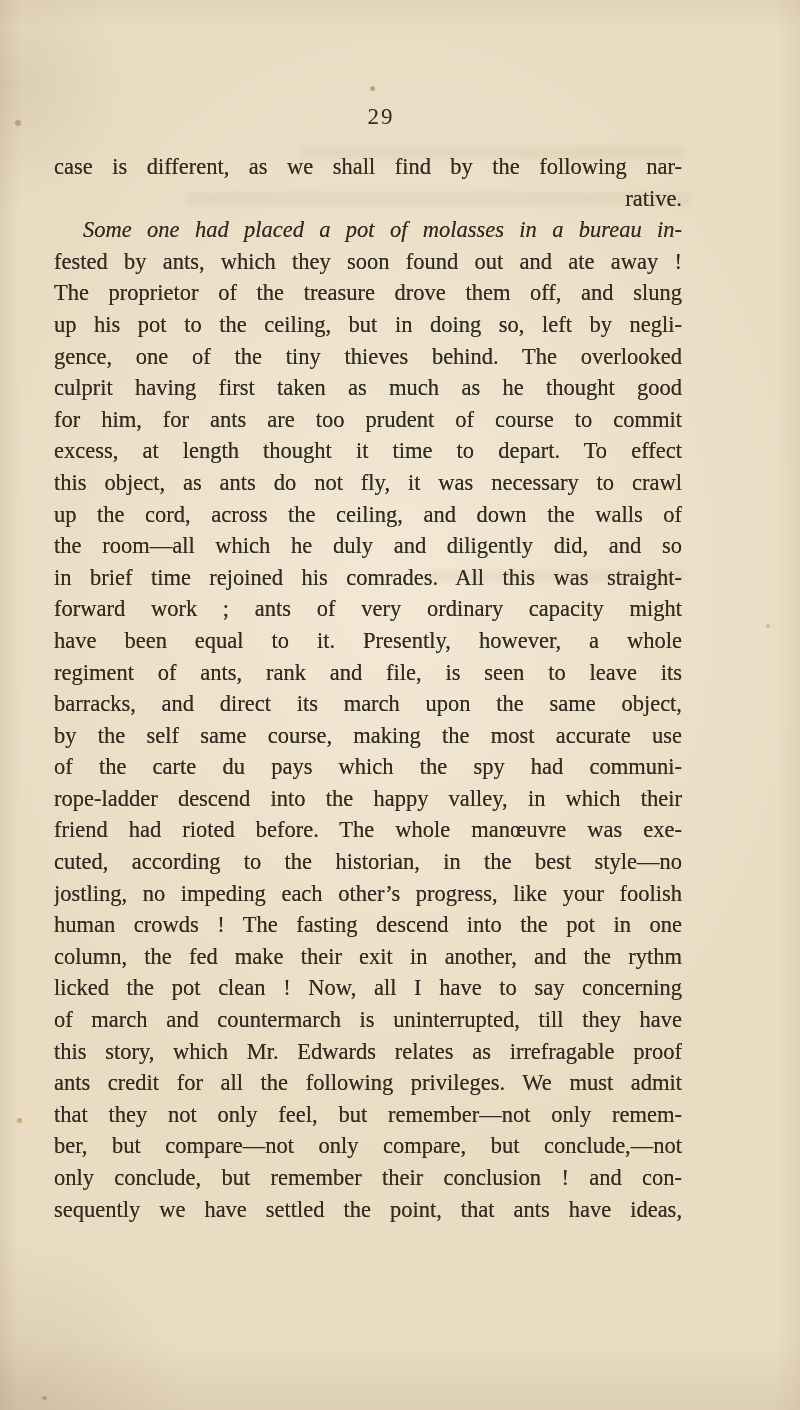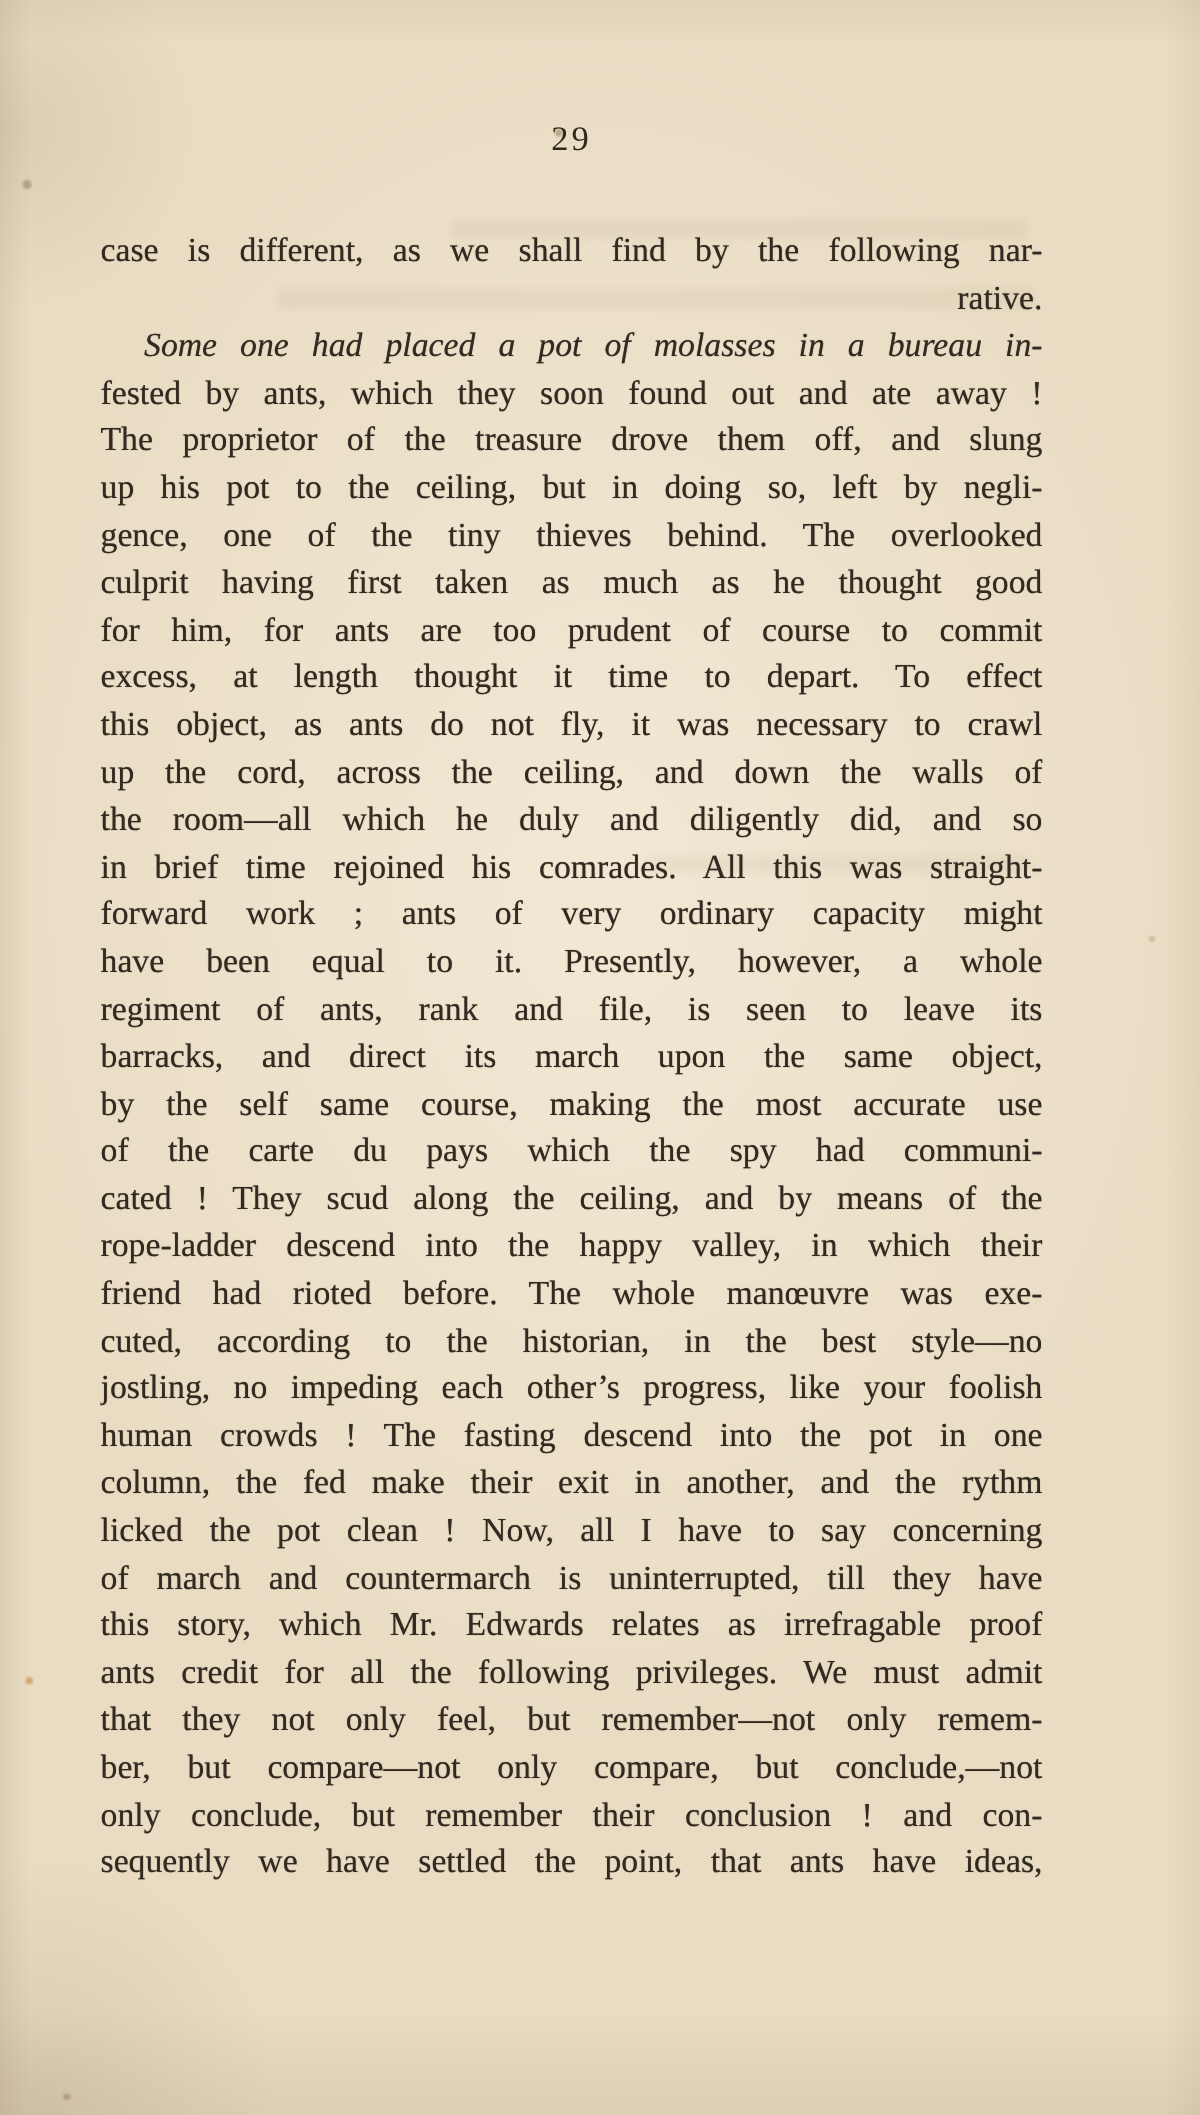--- a/index.html
+++ b/index.html
@@ -17,31 +17,31 @@
     background-image:
       radial-gradient(ellipse 70% 55% at 50% 42%, rgba(255,250,238,0.40), rgba(255,250,238,0) 75%),
       linear-gradient(to right, rgba(110,85,50,0.10), rgba(110,85,50,0) 2.5%, rgba(110,85,50,0) 97%, rgba(110,85,50,0.07)),
       linear-gradient(to bottom, rgba(110,85,50,0.07), rgba(110,85,50,0) 2%, rgba(110,85,50,0) 95%, rgba(110,85,50,0.10)),
       radial-gradient(circle at 3% 99%, rgba(100,75,45,0.12), rgba(100,75,45,0) 10%),
       radial-gradient(circle at 1% 6%, rgba(100,75,45,0.10), rgba(100,75,45,0) 8%);
   }
   .page-number {
     position: absolute;
     left: 67px;
-    top: 80px;
+    top: 104px;
     width: 628px;
     text-align: center;
     font-size: 23px;
     letter-spacing: 2px;
     color: #322a20;
     font-family: Liberation Serif, serif;
   }
   .text-block {
     position: absolute;
-    left: 67px;
+    left: 54px;
     top: 151px;
     width: 628px;
     color: #322a20;
     font-size: 22.5px;
     text-shadow: 0 0 0.6px rgba(45,36,26,0.65);
   }
   .line {
     height: 31.6px;
     line-height: 31.6px;
     overflow: hidden;
@@ -108,21 +108,20 @@
       <div class="line j"><span>this object, as ants do not fly, it was necessary to crawl</span></div>
       <div class="line j"><span>up the cord, across the ceiling, and down the walls of</span></div>
       <div class="line j"><span>the room—all which he duly and diligently did, and so</span></div>
       <div class="line j"><span>in brief time rejoined his comrades. All this was straight-</span></div>
       <div class="line j"><span>forward work ; ants of very </span><span class="it">ordinary capacity</span><span> might</span></div>
       <div class="line j"><span>have been equal to it. Presently, however, a whole</span></div>
       <div class="line j"><span>regiment of ants, rank and file, is seen to leave its</span></div>
       <div class="line j"><span>barracks, and direct its march upon the same object,</span></div>
       <div class="line j"><span>by the self same course, making the most accurate use</span></div>
       <div class="line j"><span>of the </span><span class="it">carte du pays</span><span> which the spy had communi-</span></div>
-      <div class="line j"><span>cated ! They scud along the ceiling, and by means of the</span></div>
       <div class="line j"><span>rope-ladder descend into the happy valley, in which their</span></div>
       <div class="line j"><span>friend had rioted before. The whole manœuvre was exe-</span></div>
       <div class="line j"><span>cuted, according to the </span><span class="it">historian</span><span>, in the best style—no</span></div>
       <div class="line j"><span>jostling, no impeding each other’s progress, like your foolish</span></div>
       <div class="line j"><span class="it">human</span><span> crowds ! The </span><span class="it">fasting</span><span> descend into the pot in one</span></div>
       <div class="line j"><span>column, the </span><span class="it">fed</span><span> make their exit in another, and the rythm</span></div>
       <div class="line j"><span>licked the pot clean ! Now, all I have to say concerning</span></div>
       <div class="line j"><span>of march and countermarch is uninterrupted, till they have</span></div>
       <div class="line j"><span>this story, which Mr. Edwards relates as irrefragable proof</span></div>
       <div class="line j"><span>ants credit for </span><span class="it">all</span><span> the following privileges. We must admit</span></div>

